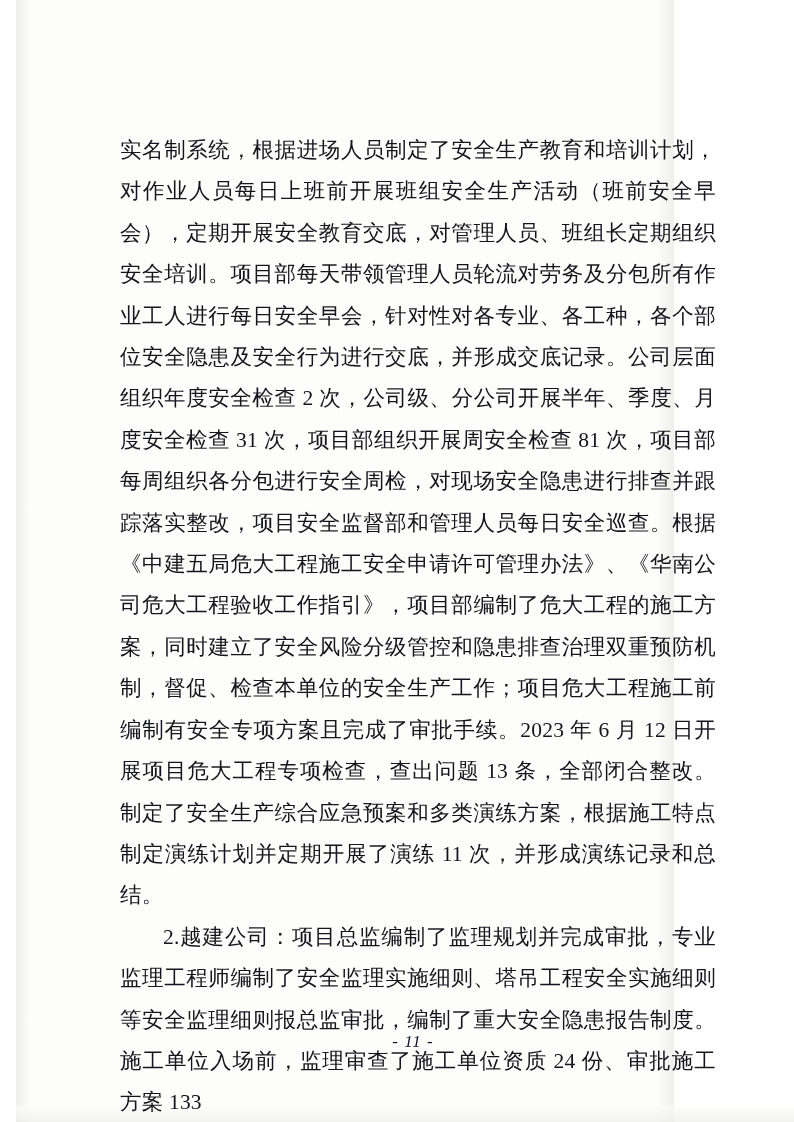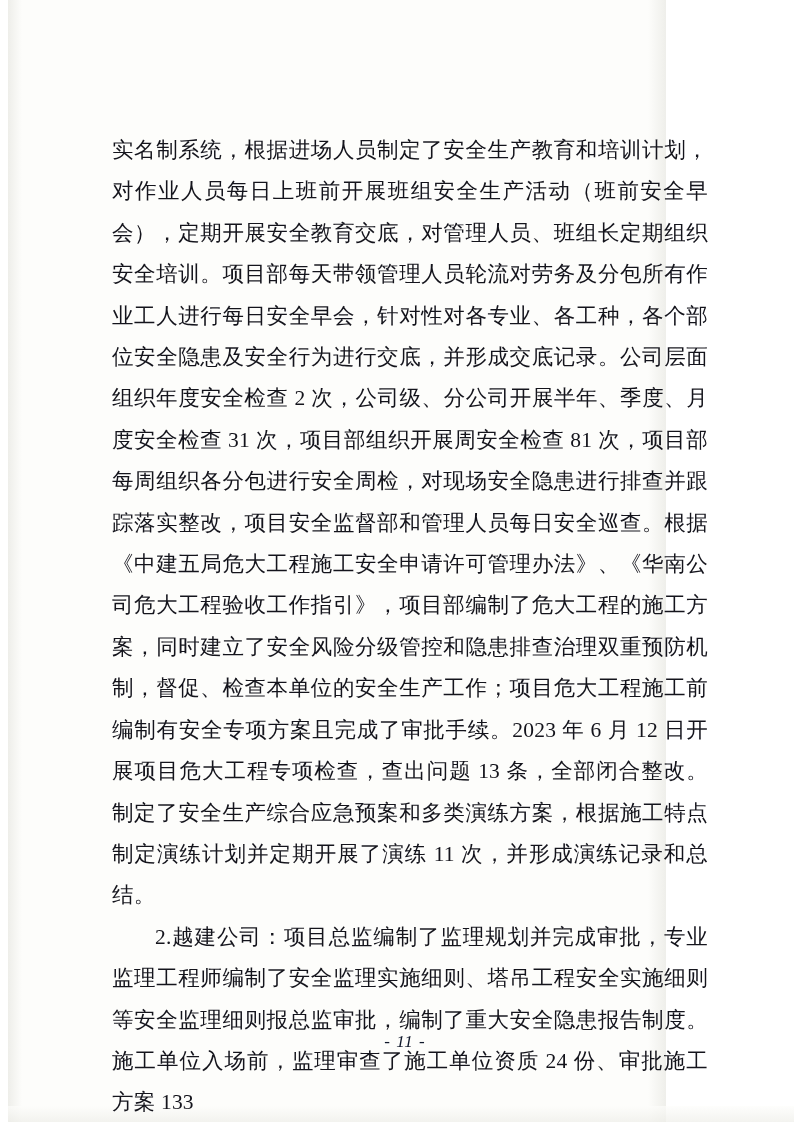--- a/index.html
+++ b/index.html
@@ -10,21 +10,21 @@
     width: 794px;
     height: 1122px;
     background: #ffffff;
     font-family: "Liberation Serif", "DejaVu Serif", serif;
     color: #1a1a22;
     position: relative;
     overflow: hidden;
   }
   .page {
     position: absolute;
-    left: 8px;
+    left: 16px;
     top: 0;
     width: 658px;
     height: 1122px;
     background: #fdfdfb;
   }
   
   .scan-edge-left {
     position: absolute;
     left: 0; top: 0;
     width: 14px; height: 1122px;

